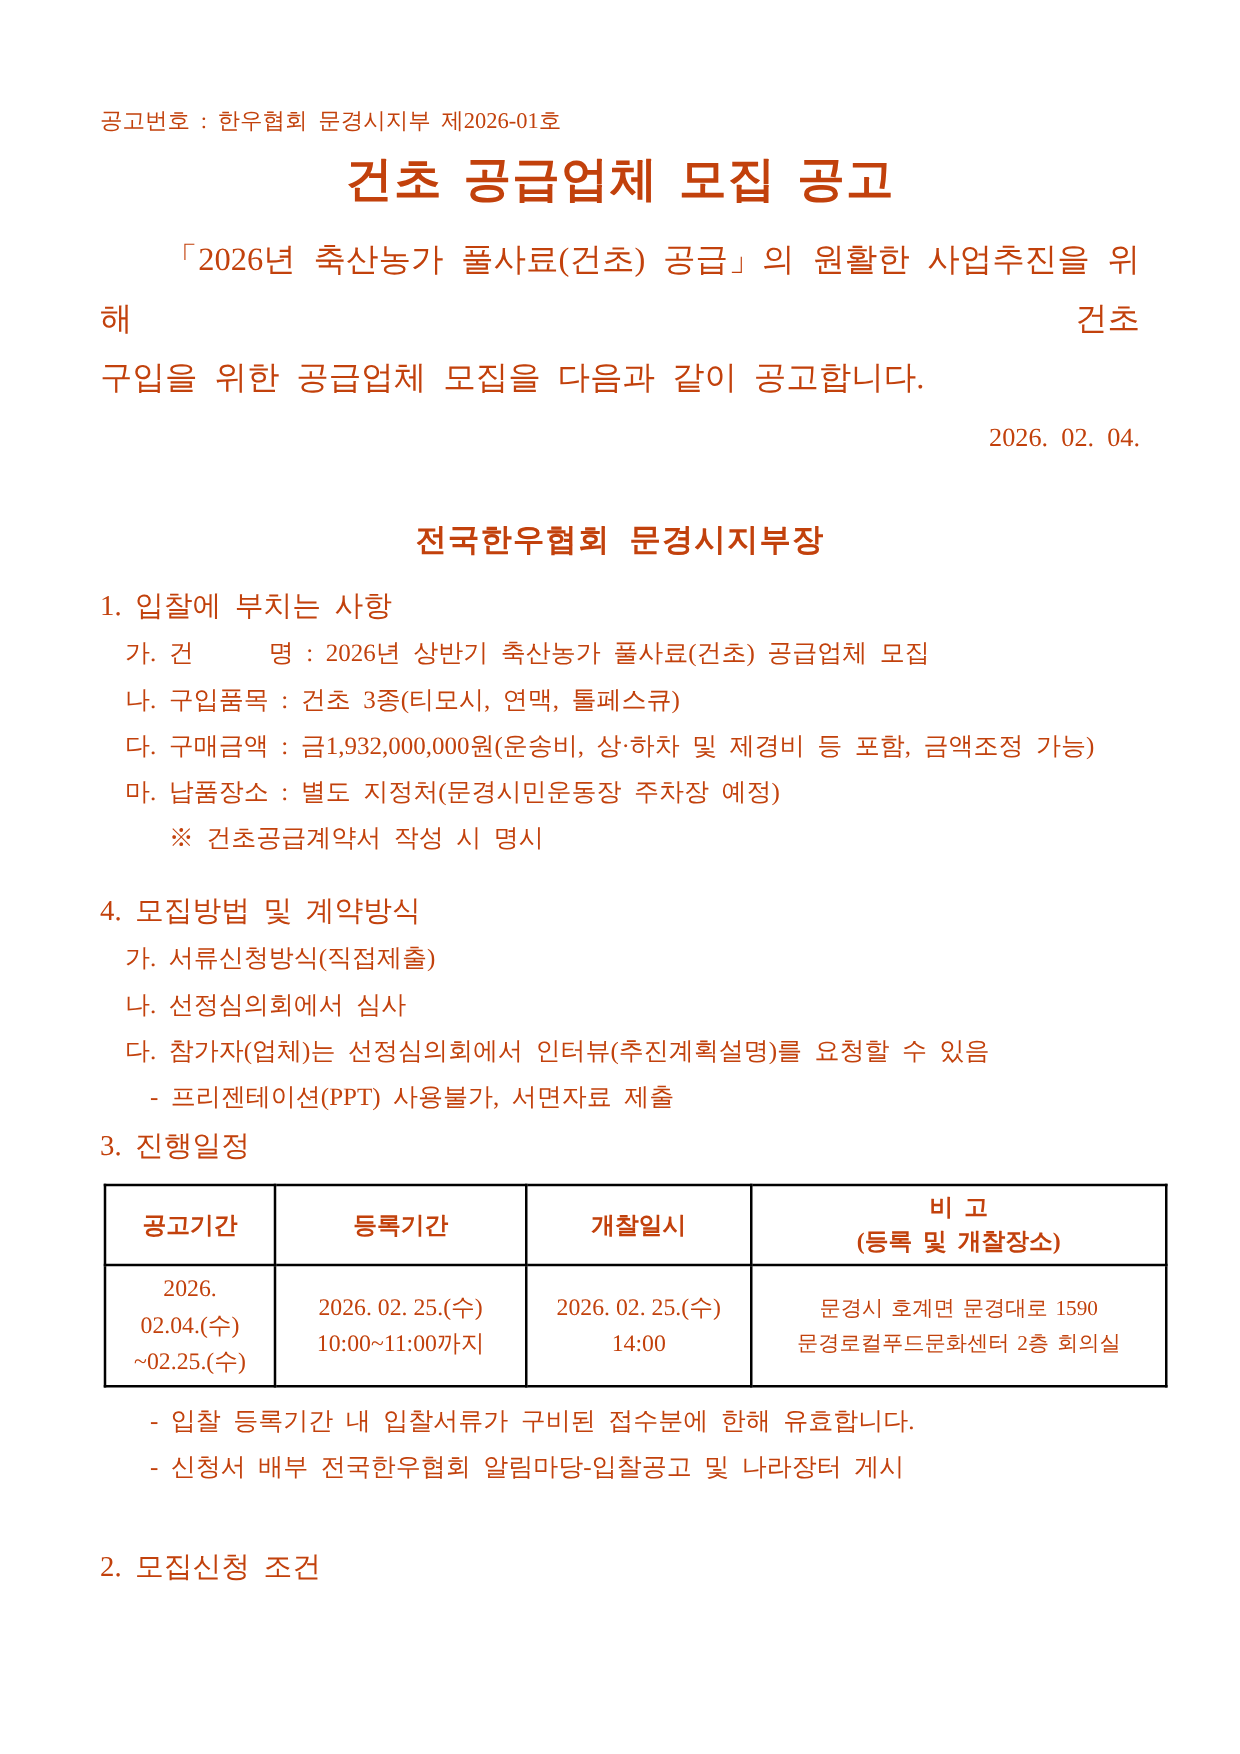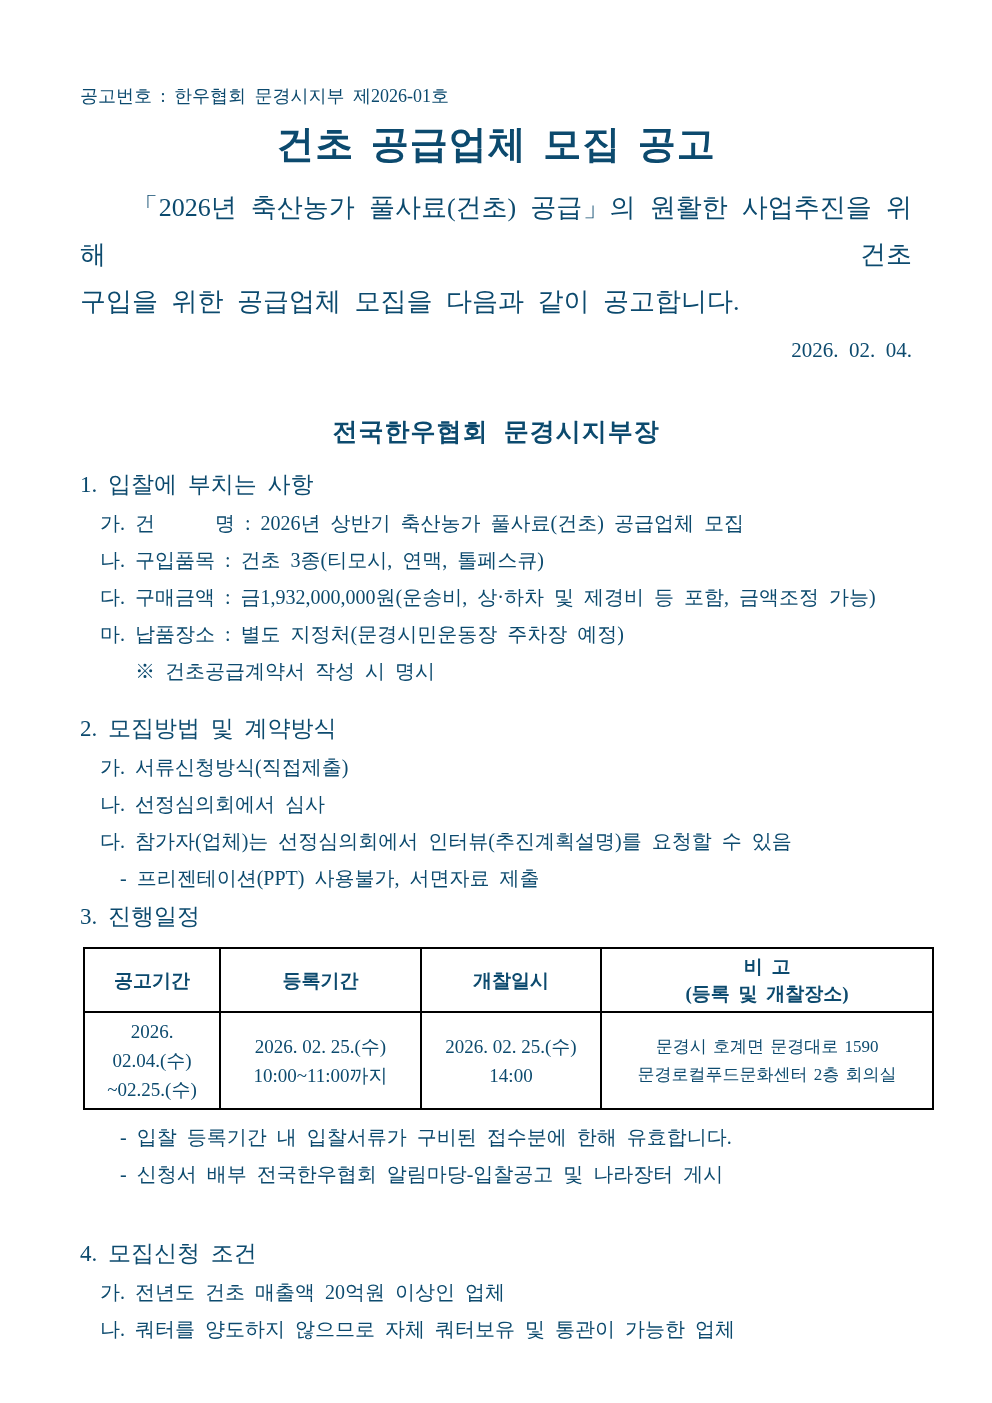--- a/index.html
+++ b/index.html
@@ -7,21 +7,21 @@
     padding: 0;
     background: #ffffff;
   }
   .page {
     position: relative;
     width: 992px;
     height: 1403px;
     box-sizing: border-box;
     padding: 86px 80px 0 80px;
     background: #ffffff;
-    color: #0c4a6e;
+    color: #c2410c;
     font-family: "Liberation Serif", "DejaVu Serif", serif;
     overflow: hidden;
   }
   .notice-number {
     font-size: 18px;
     line-height: 20px;
     word-spacing: 4px;
     white-space: pre;
   }
   .doc-title {
@@ -141,21 +141,21 @@
 
   <div class="sec-heading mt-s1">1. 입찰에 부치는 사항</div>
   <div class="items">
     <div class="item">가. 건      명 : 2026년 상반기 축산농가 풀사료(건초) 공급업체 모집</div>
     <div class="item">나. 구입품목 : 건초 3종(티모시, 연맥, 톨페스큐)</div>
     <div class="item">다. 구매금액 : 금1,932,000,000원(운송비, 상·하차 및 제경비 등 포함, 금액조정 가능)</div>
     <div class="item">마. 납품장소 : 별도 지정처(문경시민운동장 주차장 예정)</div>
     <div class="item note-star">※ 건초공급계약서 작성 시 명시</div>
   </div>
 
-  <div class="sec-heading mt-s2">2. 모집방법 및 계약방식</div>
+  <div class="sec-heading mt-s2">4. 모집방법 및 계약방식</div>
   <div class="items">
     <div class="item">가. 서류신청방식(직접제출)</div>
     <div class="item">나. 선정심의회에서 심사</div>
     <div class="item">다. 참가자(업체)는 선정심의회에서 인터뷰(추진계획설명)를 요청할 수 있음</div>
     <div class="item sub-dash">- 프리젠테이션(PPT) 사용불가, 서면자료 제출</div>
   </div>
 
   <div class="sec-heading mt-s3">3. 진행일정</div>
 
   <table class="schedule-table">
@@ -189,19 +189,15 @@
       </td>
     </tr>
   </tbody>
     </table>
 
   <div class="items table-notes">
     <div class="item sub-dash">- 입찰 등록기간 내 입찰서류가 구비된 접수분에 한해 유효합니다.</div>
     <div class="item sub-dash">- 신청서 배부 전국한우협회 알림마당-입찰공고 및 나라장터 게시</div>
   </div>
 
-  <div class="sec-heading mt-s4">4. 모집신청 조건</div>
-  <div class="items">
-    <div class="item">가. 전년도 건초 매출액 20억원 이상인 업체</div>
-    <div class="item">나. 쿼터를 양도하지 않으므로 자체 쿼터보유 및 통관이 가능한 업체</div>
-  </div>
+  <div class="sec-heading mt-s4">2. 모집신청 조건</div>
 
 </div>
 
 </body></html>

